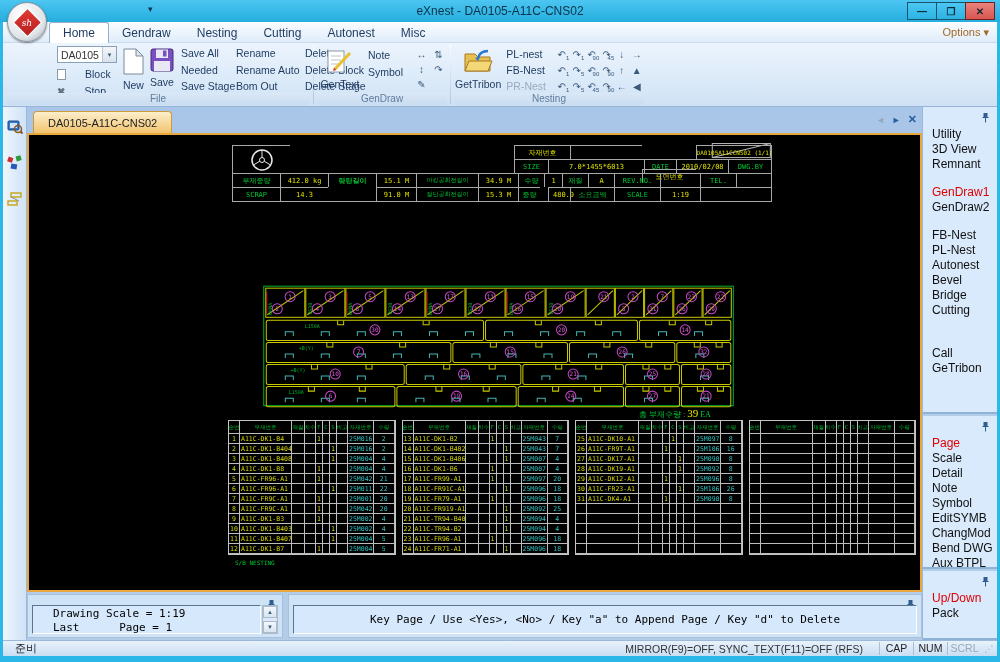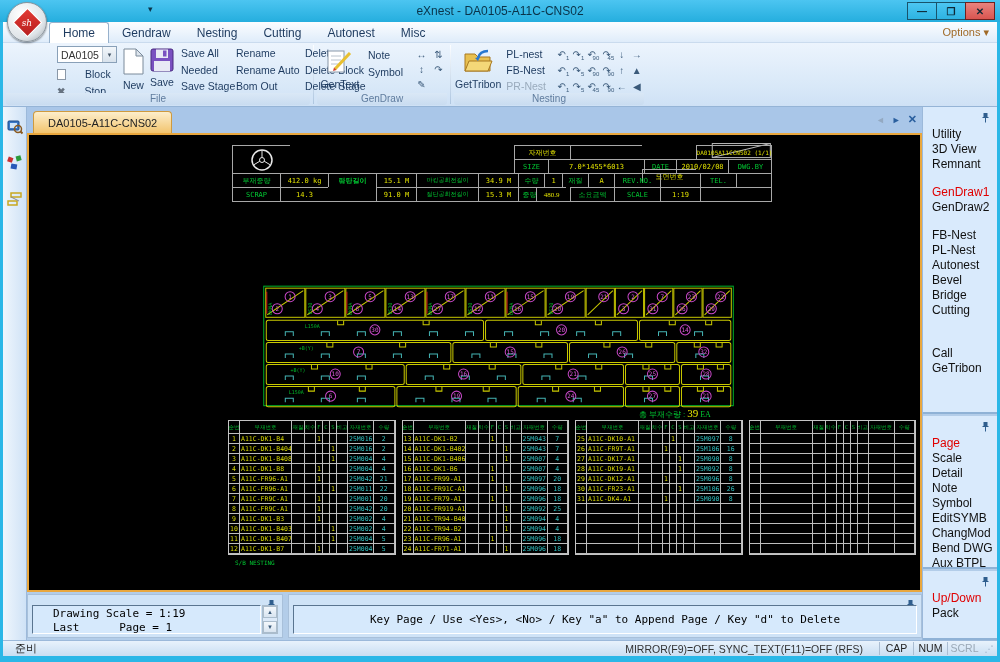--- a/index.html
+++ b/index.html
@@ -578,21 +578,21 @@
               <div class="tbcell " style="left: 428px; top: 28px; width: 40px; height: 14px;"></div>
               <div class="tbcell tg" style="left: 468px; top: 28px; width: 36px; height: 14px;">TEL.</div>
               <div class="tbcell " style="left: 504px; top: 28px; width: 36px; height: 14px;"></div>
               <div class="tbcell tg" style="left: 0px; top: 42px; width: 48px; height: 14px;">SCRAP</div>
               <div class="tbcell ty" style="left: 48px; top: 42px; width: 48px; height: 14px;">14.3</div>
               <div class="tbcell tg" style="left: 96px; top: 28px; width: 48px; height: 14px;">절단길이</div>
               <div class="tbcell ty" style="left: 144px; top: 42px; width: 40px; height: 14px;">91.0 M</div>
               <div class="tbcell tg" style="left: 184px; top: 42px; width: 62px; height: 14px; font-size: 6px;">절단공회전길이</div>
               <div class="tbcell ty" style="left: 246px; top: 42px; width: 40px; height: 14px;">15.3 M</div>
               <div class="tbcell tg" style="left: 286px; top: 42px; width: 22px; height: 14px;">중량</div>
-              <div class="tbcell ty" style="left: 304px; top: 42px; width: 30px; height: 14px; font-family: Liberation Serif, serif;">480.9</div>
+              <div class="tbcell ty" style="left: 316px; top: 42px; width: 30px; height: 14px;">480.9</div>
               <div class="tbcell tg" style="left: 338px; top: 42px; width: 44px; height: 14px;">소요금액</div>
               <div class="tbcell tg" style="left: 382px; top: 42px; width: 46px; height: 14px;">SCALE</div>
               <div class="tbcell ty" style="left: 428px; top: 42px; width: 40px; height: 14px;">1:19</div>
               <div class="tbcell " style="left: 468px; top: 42px; width: 72px; height: 14px;"></div>
             </div>
           <div class="totalline">
             <span class="tg">총 부재수량 :</span>
             <span class="big">39</span>
             <span class="tg">EA</span>
           </div>

